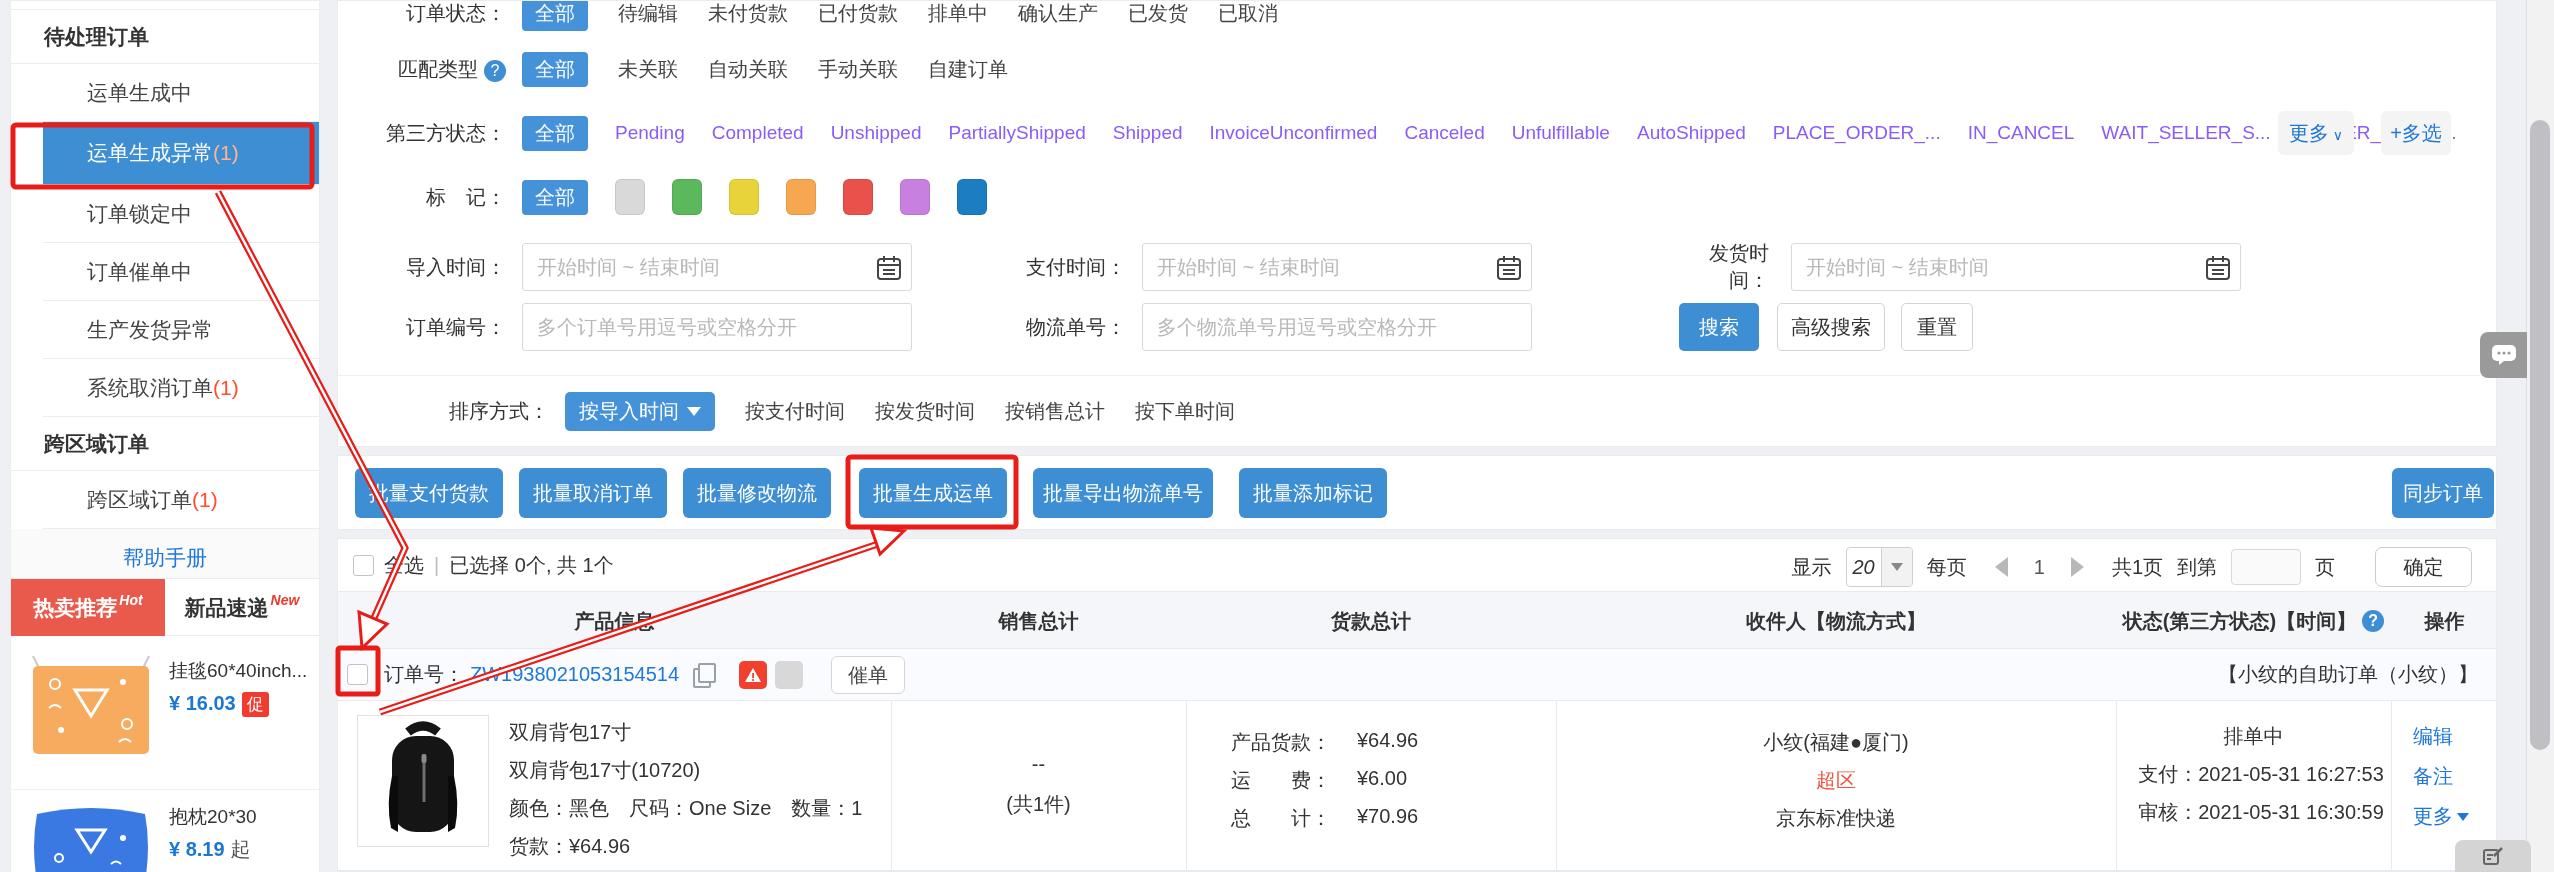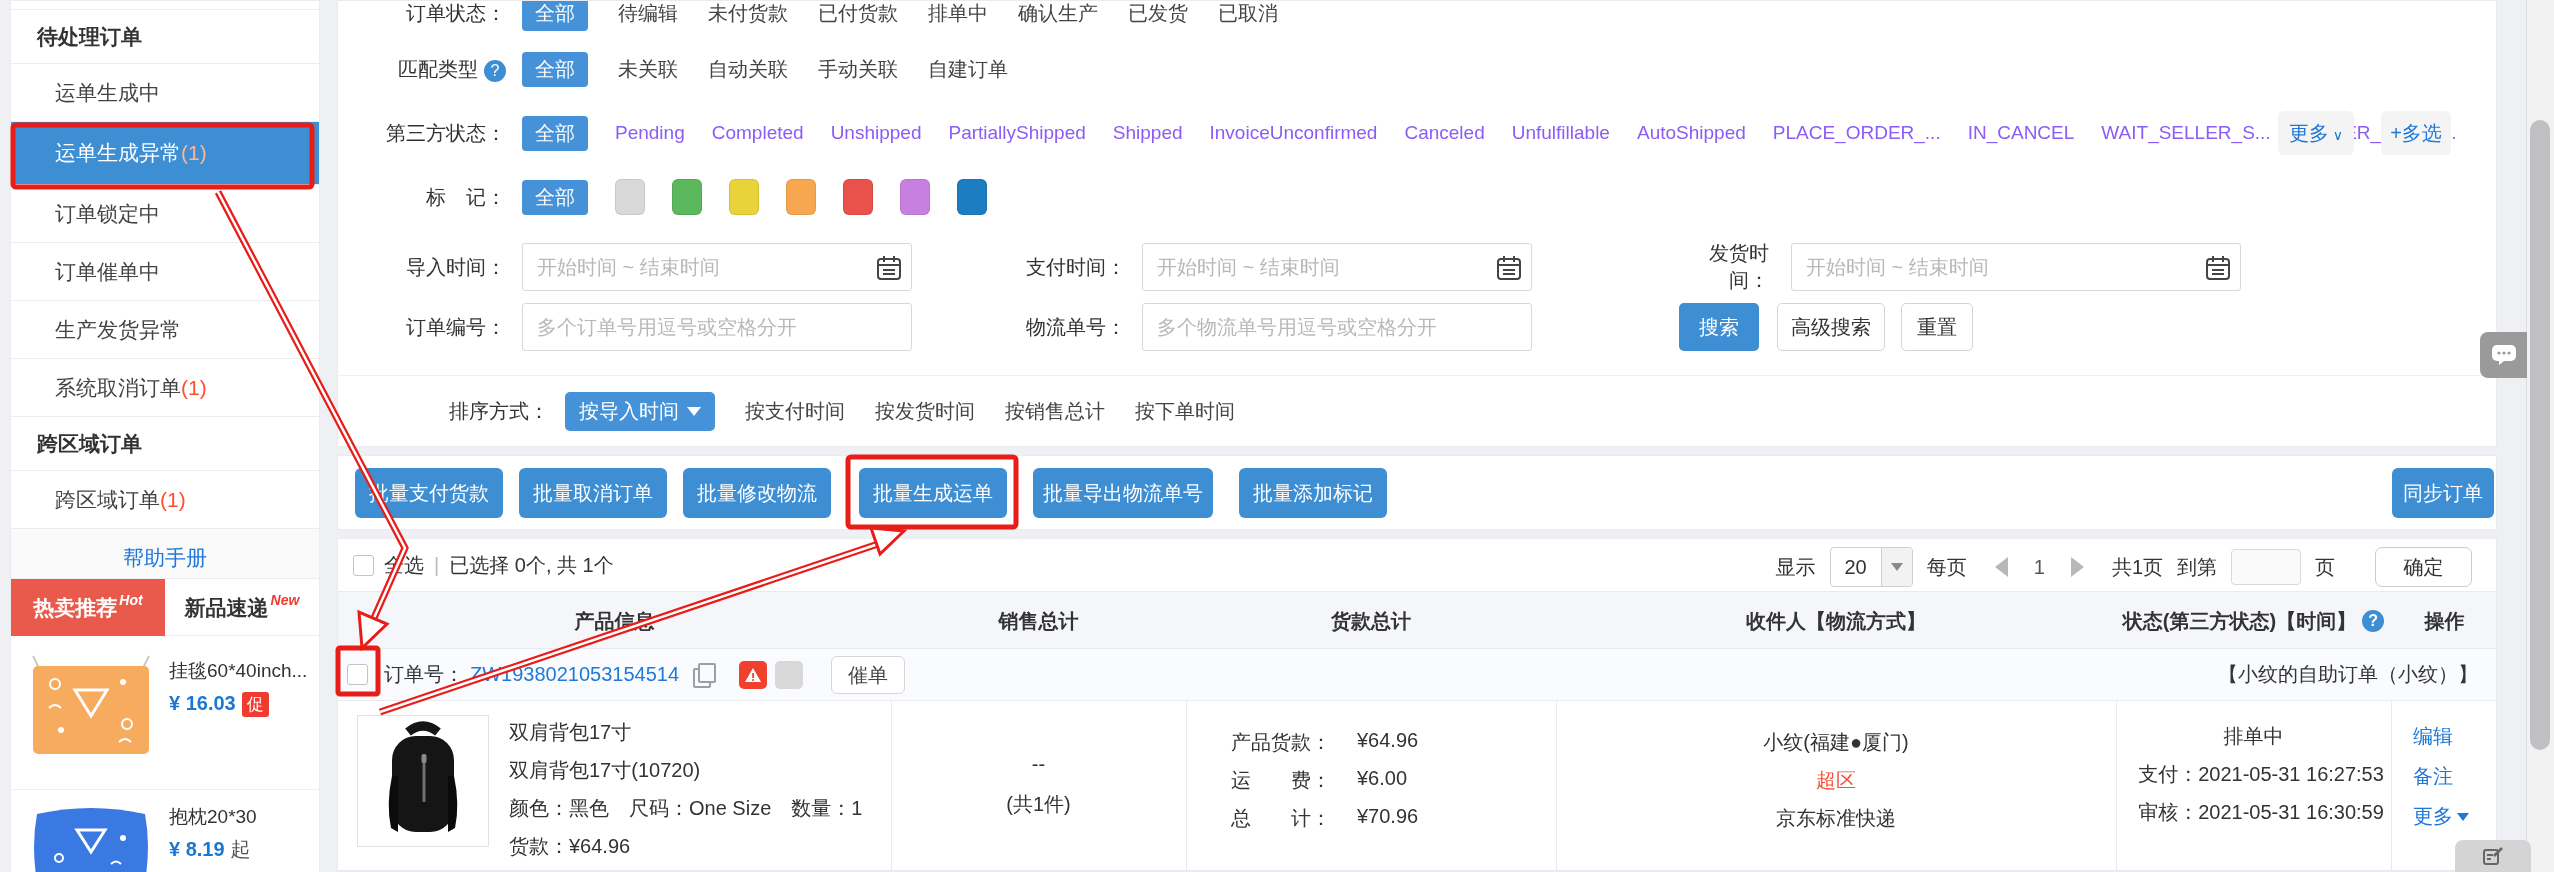--- a/index.html
+++ b/index.html
@@ -3,22 +3,22 @@
 <meta charset="utf-8">
 <style>
   html,body{margin:0;padding:0;background:#eef0f4;font-family:"Liberation Sans","DejaVu Sans",sans-serif;}
   #app{position:relative;width:2554px;height:872px;overflow:hidden;background:#eef0f4;color:#333;font-size:20px;}
   .abs{position:absolute;}
   .panel{position:absolute;background:#fff;border:1px solid #e9ebef;box-sizing:border-box;}
 
   
   #sidebar{left:10px;top:0;width:310px;background:#fff;border:1px solid #ececec;box-sizing:border-box;}
   .sb-sliver{height:8px;border-bottom:1px solid #ececec;}
-  .sb-header{height:53px;line-height:53px;padding-left:26px;font-weight:bold;color:#333;border-bottom:1px solid #ececec;font-size:21px;}
-  .sb-item{height:57px;line-height:57px;padding-left:44px;color:#444;border-bottom:1px solid #ececec;cursor:pointer;font-size:21px;}
+  .sb-header{height:53px;line-height:53px;padding-left:33px;font-weight:bold;color:#333;border-bottom:1px solid #ececec;font-size:21px;}
+  .sb-item{height:57px;line-height:57px;padding-left:44px;color:#444;border-bottom:1px solid #ececec;cursor:pointer;font-size:21px;margin-left:32px;}
   .sb-item.sel{background:#3e8ed3;color:#fff;height:62px;line-height:62px;}
   .sb-count{color:#ff4d2e;}
   .sb-item.sel .sb-count{color:#ffb394;}
   .sb-help{height:58px;line-height:58px;text-align:center;color:#2077d8;background:#fafafa;border-bottom:1px solid #ececec;cursor:pointer;font-size:21px;}
 
   
   #promo{left:10px;top:578px;width:310px;height:332px;background:#fff;border:1px solid #ececec;box-sizing:border-box;overflow:hidden;}
   .promo-tabs{display:flex;height:57px;}
   .promo-tab{flex:1;text-align:center;line-height:57px;font-size:21px;position:relative;cursor:pointer;background:#fff;border-bottom:1px solid #ececec;color:#333;font-weight:bold;}
   .promo-tab.hot{background:#ea5a4c;color:#fff;border-bottom:none;}
@@ -57,21 +57,21 @@
   #panel-batch{left:337px;top:455px;width:2160px;height:75px;}
   .batchbtn{position:absolute;top:12px;height:50px;background:#3e8ed3;color:#fff;border-radius:6px;text-align:center;line-height:50px;cursor:pointer;font-size:20px;}
 
   
   #panel-table{left:337px;top:538px;width:2160px;height:334px;}
   .checkbox{width:19px;height:19px;border:1px solid #c3c3c3;border-radius:3px;background:#fff;flex:none;cursor:pointer;}
   #selrow{position:absolute;top:0;left:0;width:100%;height:52px;display:flex;align-items:center;padding-left:15px;box-sizing:border-box;}
   .sel-sep{color:#bbb;margin:0 10px;}
   #pager{position:absolute;top:6px;right:24px;height:44px;display:flex;align-items:center;gap:14px;color:#333;}
   .pg-select{display:flex;align-items:center;border:1px solid #cfcfcf;border-radius:4px;height:38px;overflow:hidden;cursor:pointer;background:#fff;}
-  .pg-select .val{padding:0 14px;}
+  .pg-select .val{padding:0 6px;font-style:italic;}
   .pg-select .dd{width:30px;height:38px;background:#f2f2f2;border-left:1px solid #cfcfcf;display:flex;align-items:center;justify-content:center;}
   .tri-l{width:0;height:0;border-top:10px solid transparent;border-bottom:10px solid transparent;border-right:13px solid #b8b8b8;cursor:pointer;}
   .tri-r{width:0;height:0;border-top:10px solid transparent;border-bottom:10px solid transparent;border-left:13px solid #b8b8b8;cursor:pointer;}
   .pg-input{width:70px;height:36px;border:1px solid #d9d9d9;border-radius:4px;background:#fafafa;font-size:20px;padding:0 8px;box-sizing:border-box;font-family:inherit;}
   .pg-ok{width:97px;height:40px;border:1px solid #ccc;border-radius:7px;background:#fff;font-size:20px;cursor:pointer;font-family:inherit;color:#333;}
 
   #thead{position:absolute;top:52px;left:0;width:100%;height:58px;background:#f5f6fa;border-top:1px solid #e8eaf0;border-bottom:1px solid #e8eaf0;box-sizing:border-box;}
   .th{position:absolute;top:0;height:58px;line-height:58px;text-align:center;font-weight:bold;color:#333;}
 
   #grouprow{position:absolute;top:110px;left:0;width:100%;height:52px;background:#fafbfe;border-bottom:1px solid #e8eaf0;box-sizing:border-box;display:flex;align-items:center;padding-left:9px;}

